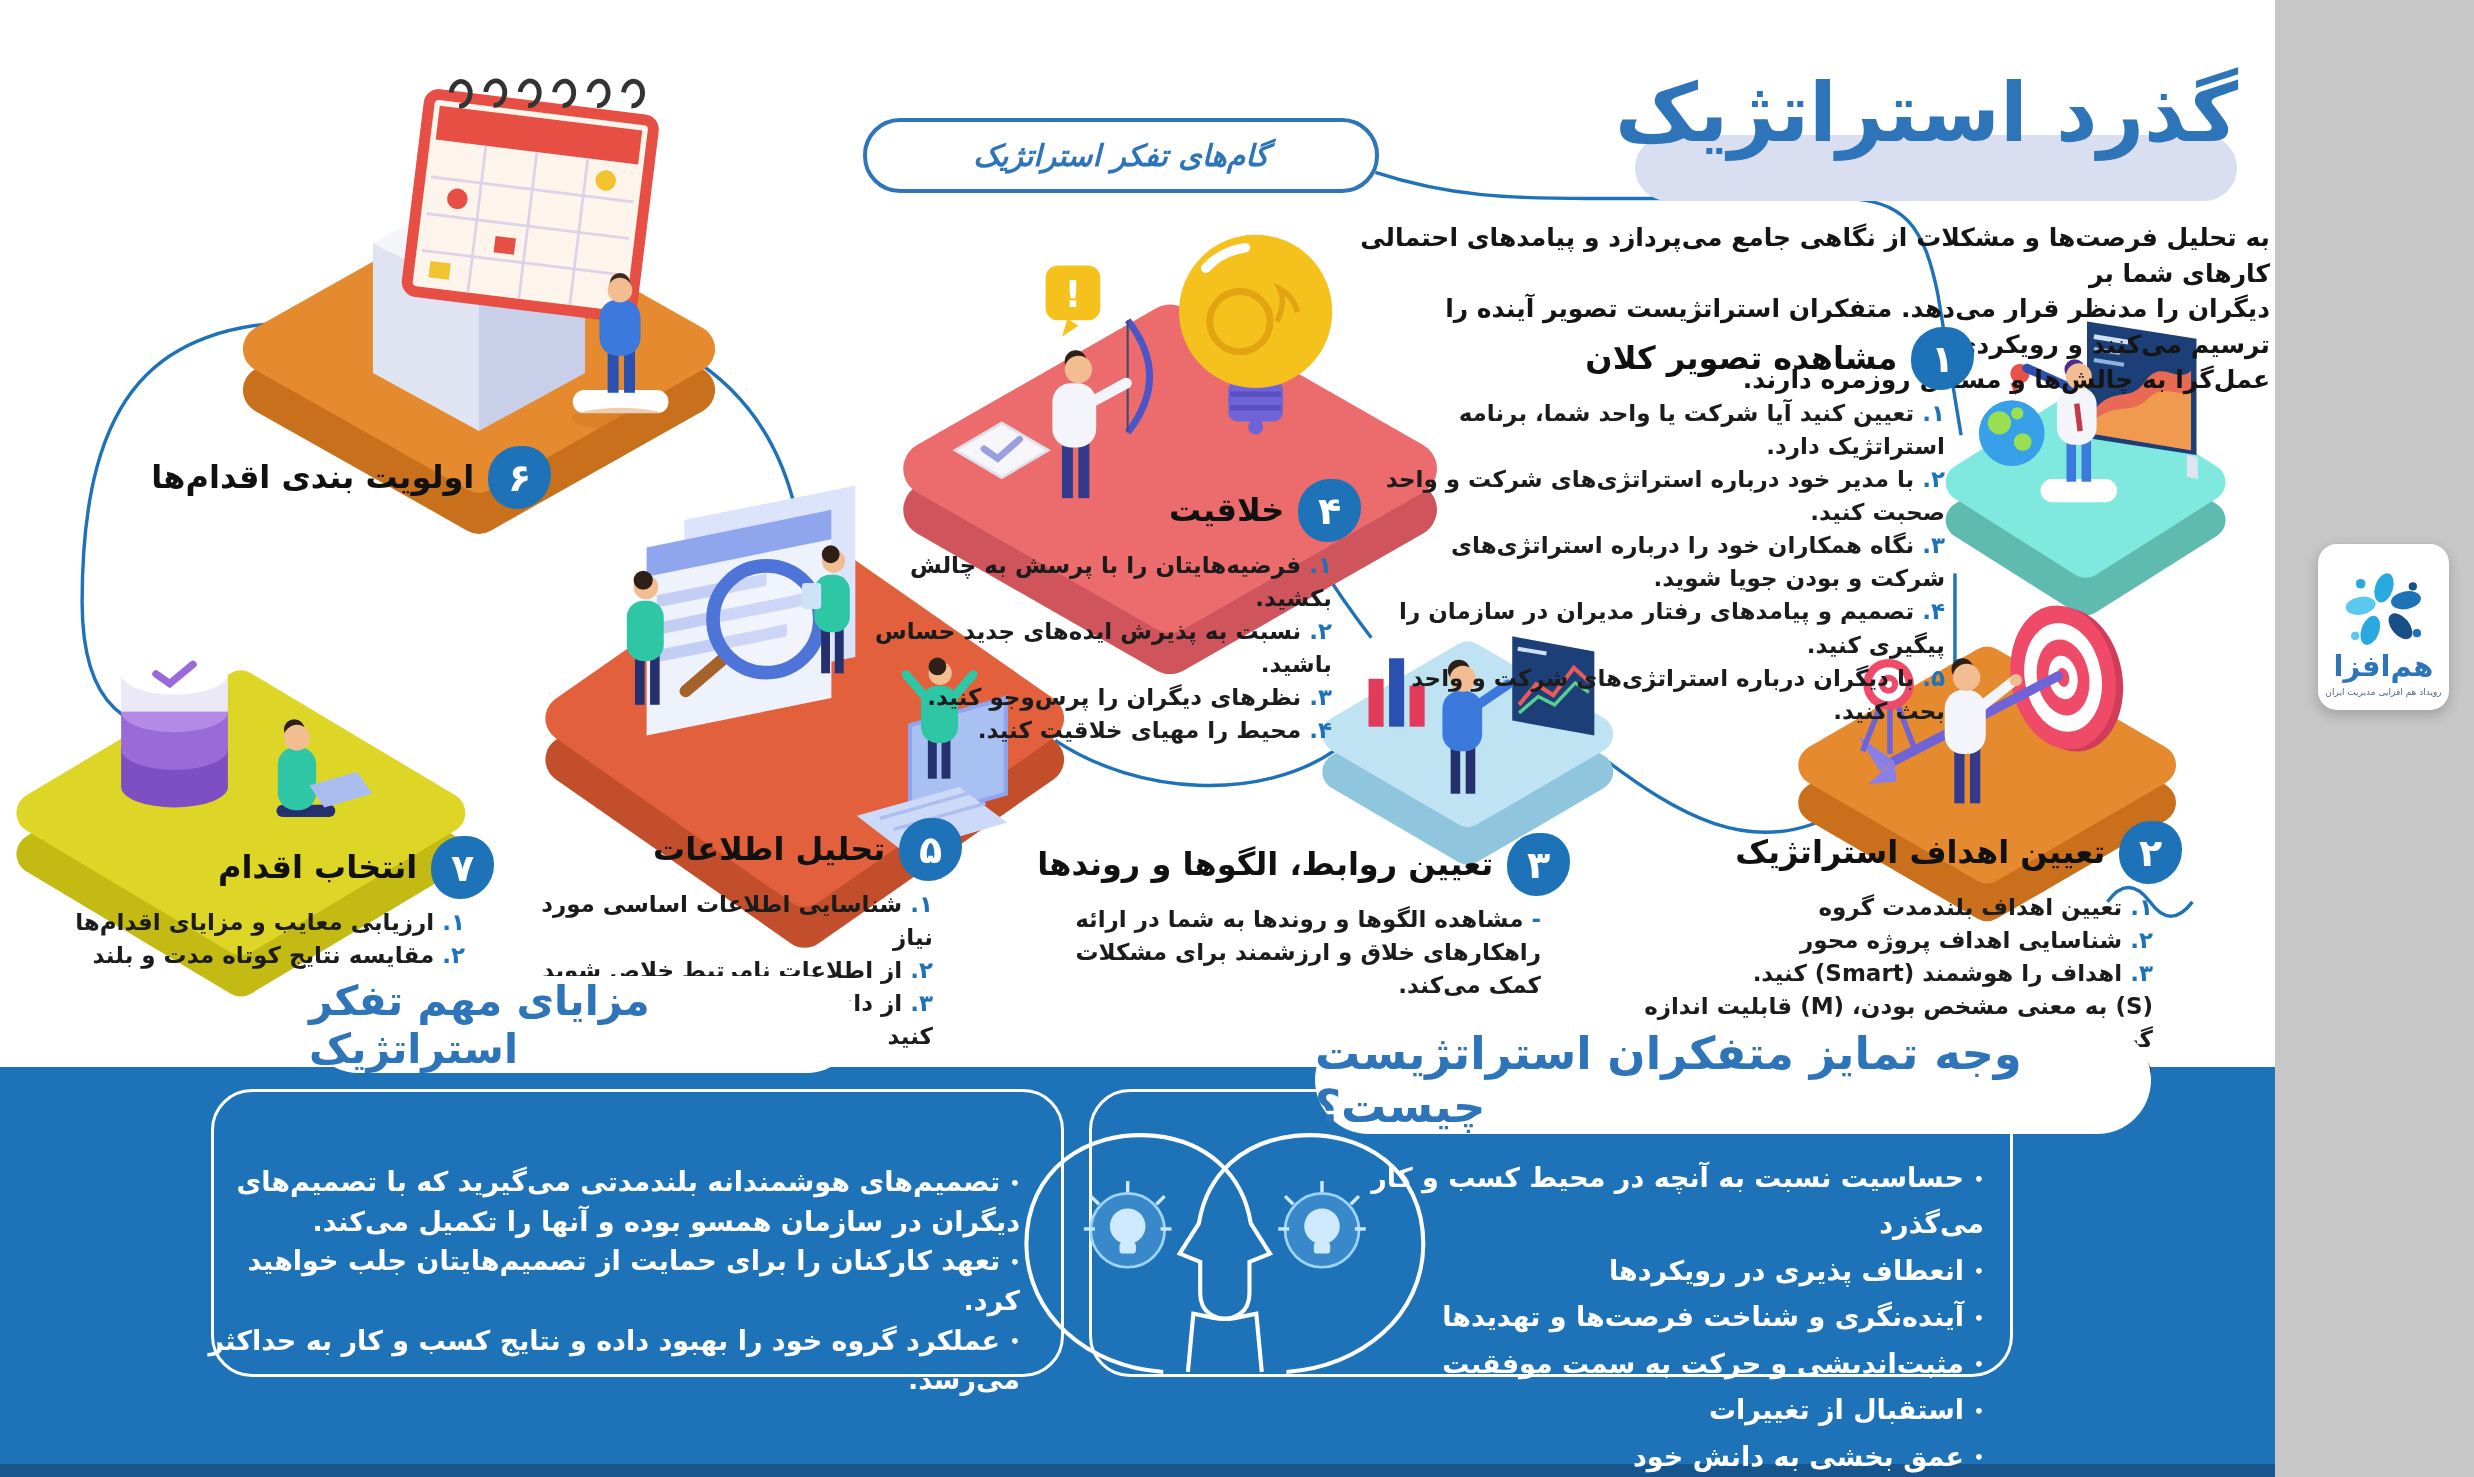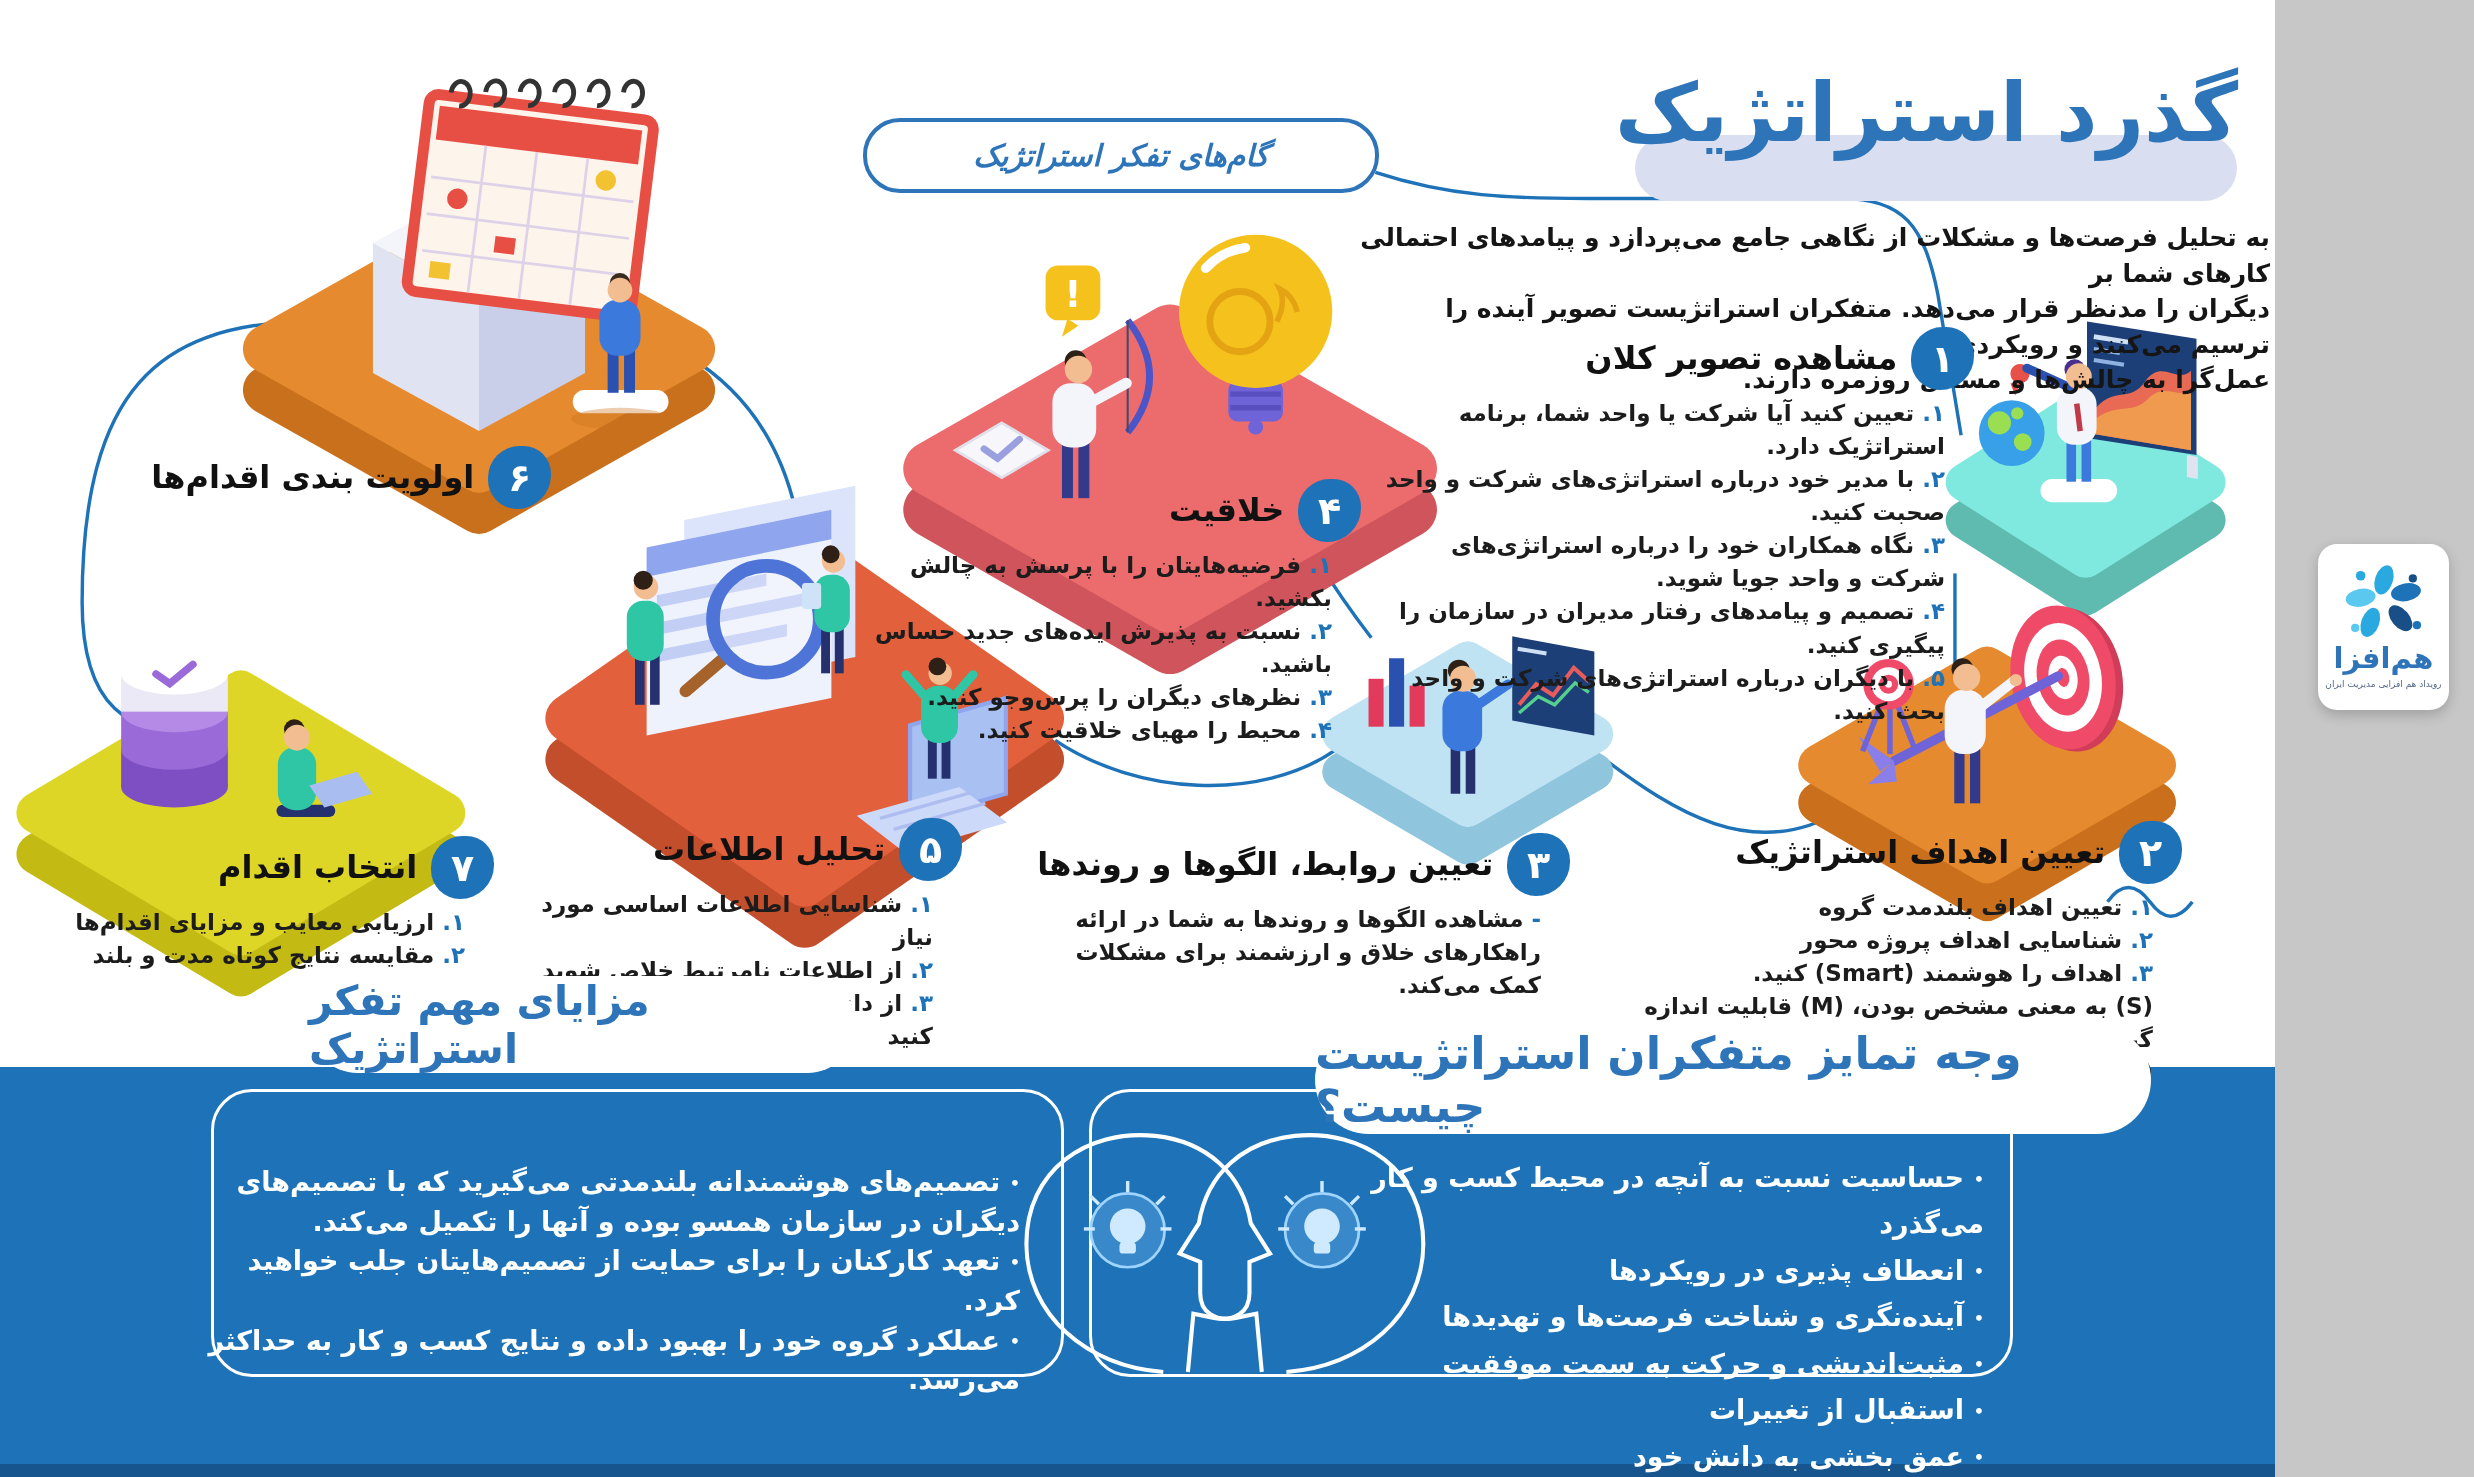--- a/index.html
+++ b/index.html
@@ -54,21 +54,21 @@
   .distinction-pill{left:1315px;top:1026px;width:836px;height:108px;font-size:45px;}
   .bullets{position:absolute;direction:rtl;text-align:right;color:#fff;font-weight:bold;
            list-style:none;margin:0;padding:0;z-index:6;}
   .bullets li::before{content:"•";font-size:.6em;margin-inline-end:9.6px;vertical-align:middle;}
   .benefits-list{right:1455px;top:1162px;width:821px;font-size:27px;line-height:1.47;}
   .distinction-list{right:491px;top:1155px;width:671px;font-size:27px;line-height:1.72;}
 
   
   .logo-card{left:2318px;top:544px;width:131px;height:166px;background:#fff;border-radius:19px;
              box-shadow:0 4.1px 12.3px rgba(0,0,0,.2);z-index:6;display:flex;flex-direction:column;
-             align-items:center;justify-content:flex-start;padding-top:18px;box-sizing:border-box;}
+             align-items:center;justify-content:flex-start;padding-top:26px;box-sizing:border-box;}
   .logo-word{font-size:29px;font-weight:bold;color:#2d74b9;line-height:1;margin-top:1.4px;}
   .logo-tag{font-size:9px;color:#53688a;margin-top:5.5px;}
 </style>
 </head>
 <body>
 
 <div class="page">
 
   <div class="abs gray-strip"></div>
   <div class="abs blue-band"></div>
@@ -363,21 +363,21 @@
 
   <div class="step s1">
     <div class="step-head">
       <div class="badge">۱</div>
       <div class="step-title">مشاهده تصویر کلان</div>
     </div>
     <ul class="step-items">
 
     <li class="step-item"><span class="inum">۱.</span> <span>تعیین کنید آیا شرکت یا واحد شما، برنامه استراتژیک دارد.</span></li>
         <li class="step-item"><span class="inum">۲.</span> <span>با مدیر خود درباره استراتژی‌های شرکت و واحد صحبت کنید.</span></li>
-        <li class="step-item"><span class="inum">۳.</span> <span>نگاه همکاران خود را درباره استراتژی‌های شرکت و واحد جویا شوید.</span></li>
+        <li class="step-item"><span class="inum">۳.</span> <span>نگاه همکاران خود را درباره استراتژی‌های شرکت و بودن جویا شوید.</span></li>
         <li class="step-item"><span class="inum">۴.</span> <span>تصمیم و پیامدهای رفتار مدیران در سازمان را پیگیری کنید.</span></li>
         <li class="step-item"><span class="inum">۵.</span> <span>با دیگران درباره استراتژی‌های شرکت و واحد بحث کنید.</span></li>
       </ul>
   </div>
 
   <div class="step s2">
     <div class="step-head">
       <div class="badge">۲</div>
       <div class="step-title">تعیین اهداف استراتژیک</div>
     </div>

